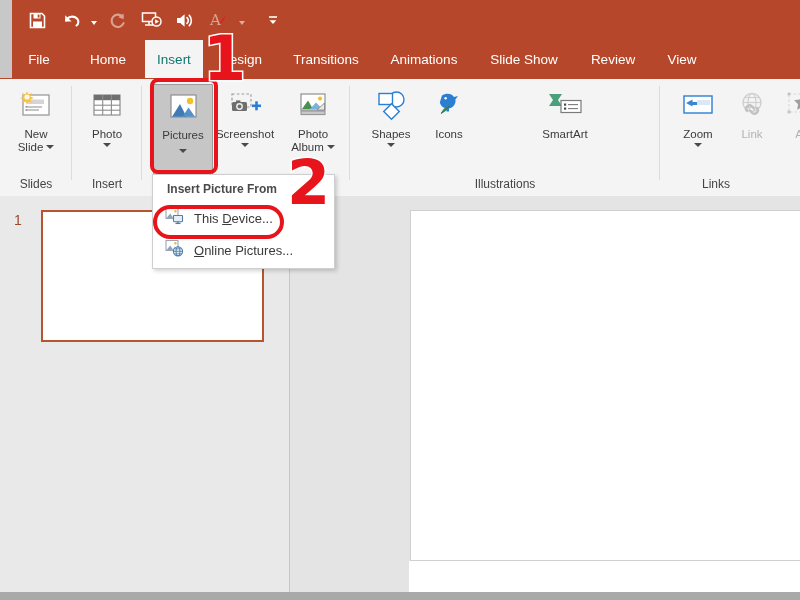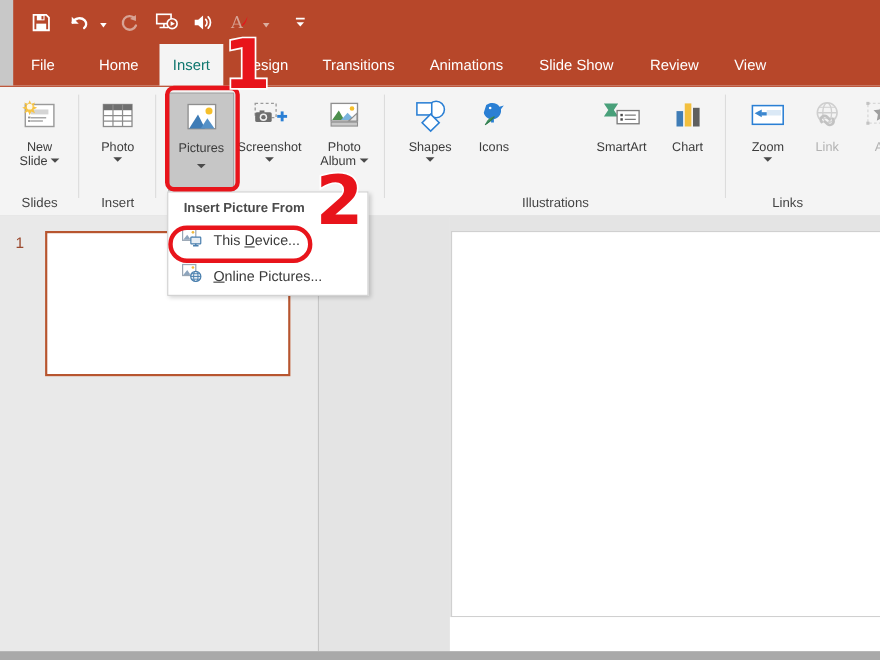--- a/index.html
+++ b/index.html
@@ -362,30 +362,20 @@
               </g>
             <g stroke="#7a7a7a" stroke-width="1.1">
                 <line x1="25" y1="15.6" x2="35" y2="15.6"></line>
                 <line x1="25" y1="19.6" x2="35" y2="19.6"></line>
               </g>
           </svg>
         </div>
         <div class="blab">SmartArt</div>
       </div>
 
-      <div class="btncol" style="left:246px;">
-        <div class="bico">
-          <svg width="36" height="34" viewBox="0 0 36 34">
-            <rect x="8" y="12" width="6" height="14" fill="#3f7cb6"></rect>
-            <rect x="15.5" y="5" width="6" height="21" fill="#f2bf3e"></rect>
-            <rect x="23" y="9" width="6" height="17" fill="#5f5f5f"></rect>
-          </svg>
-        </div>
-        <div class="blab">Chart</div>
-      </div>
 
       <div class="sep"></div>
       <div class="glabel">Illustrations</div>
     </div>
 
     <div class="rgroup" style="left:660px;width:140px;">
       <div class="btncol" style="left:9px;">
         <div class="bico">
           <svg width="42" height="34" viewBox="0 0 42 34">
             <rect x="7" y="7" width="28" height="17" fill="#ffffff" stroke="#2a7fd4" stroke-width="1.4"></rect>

